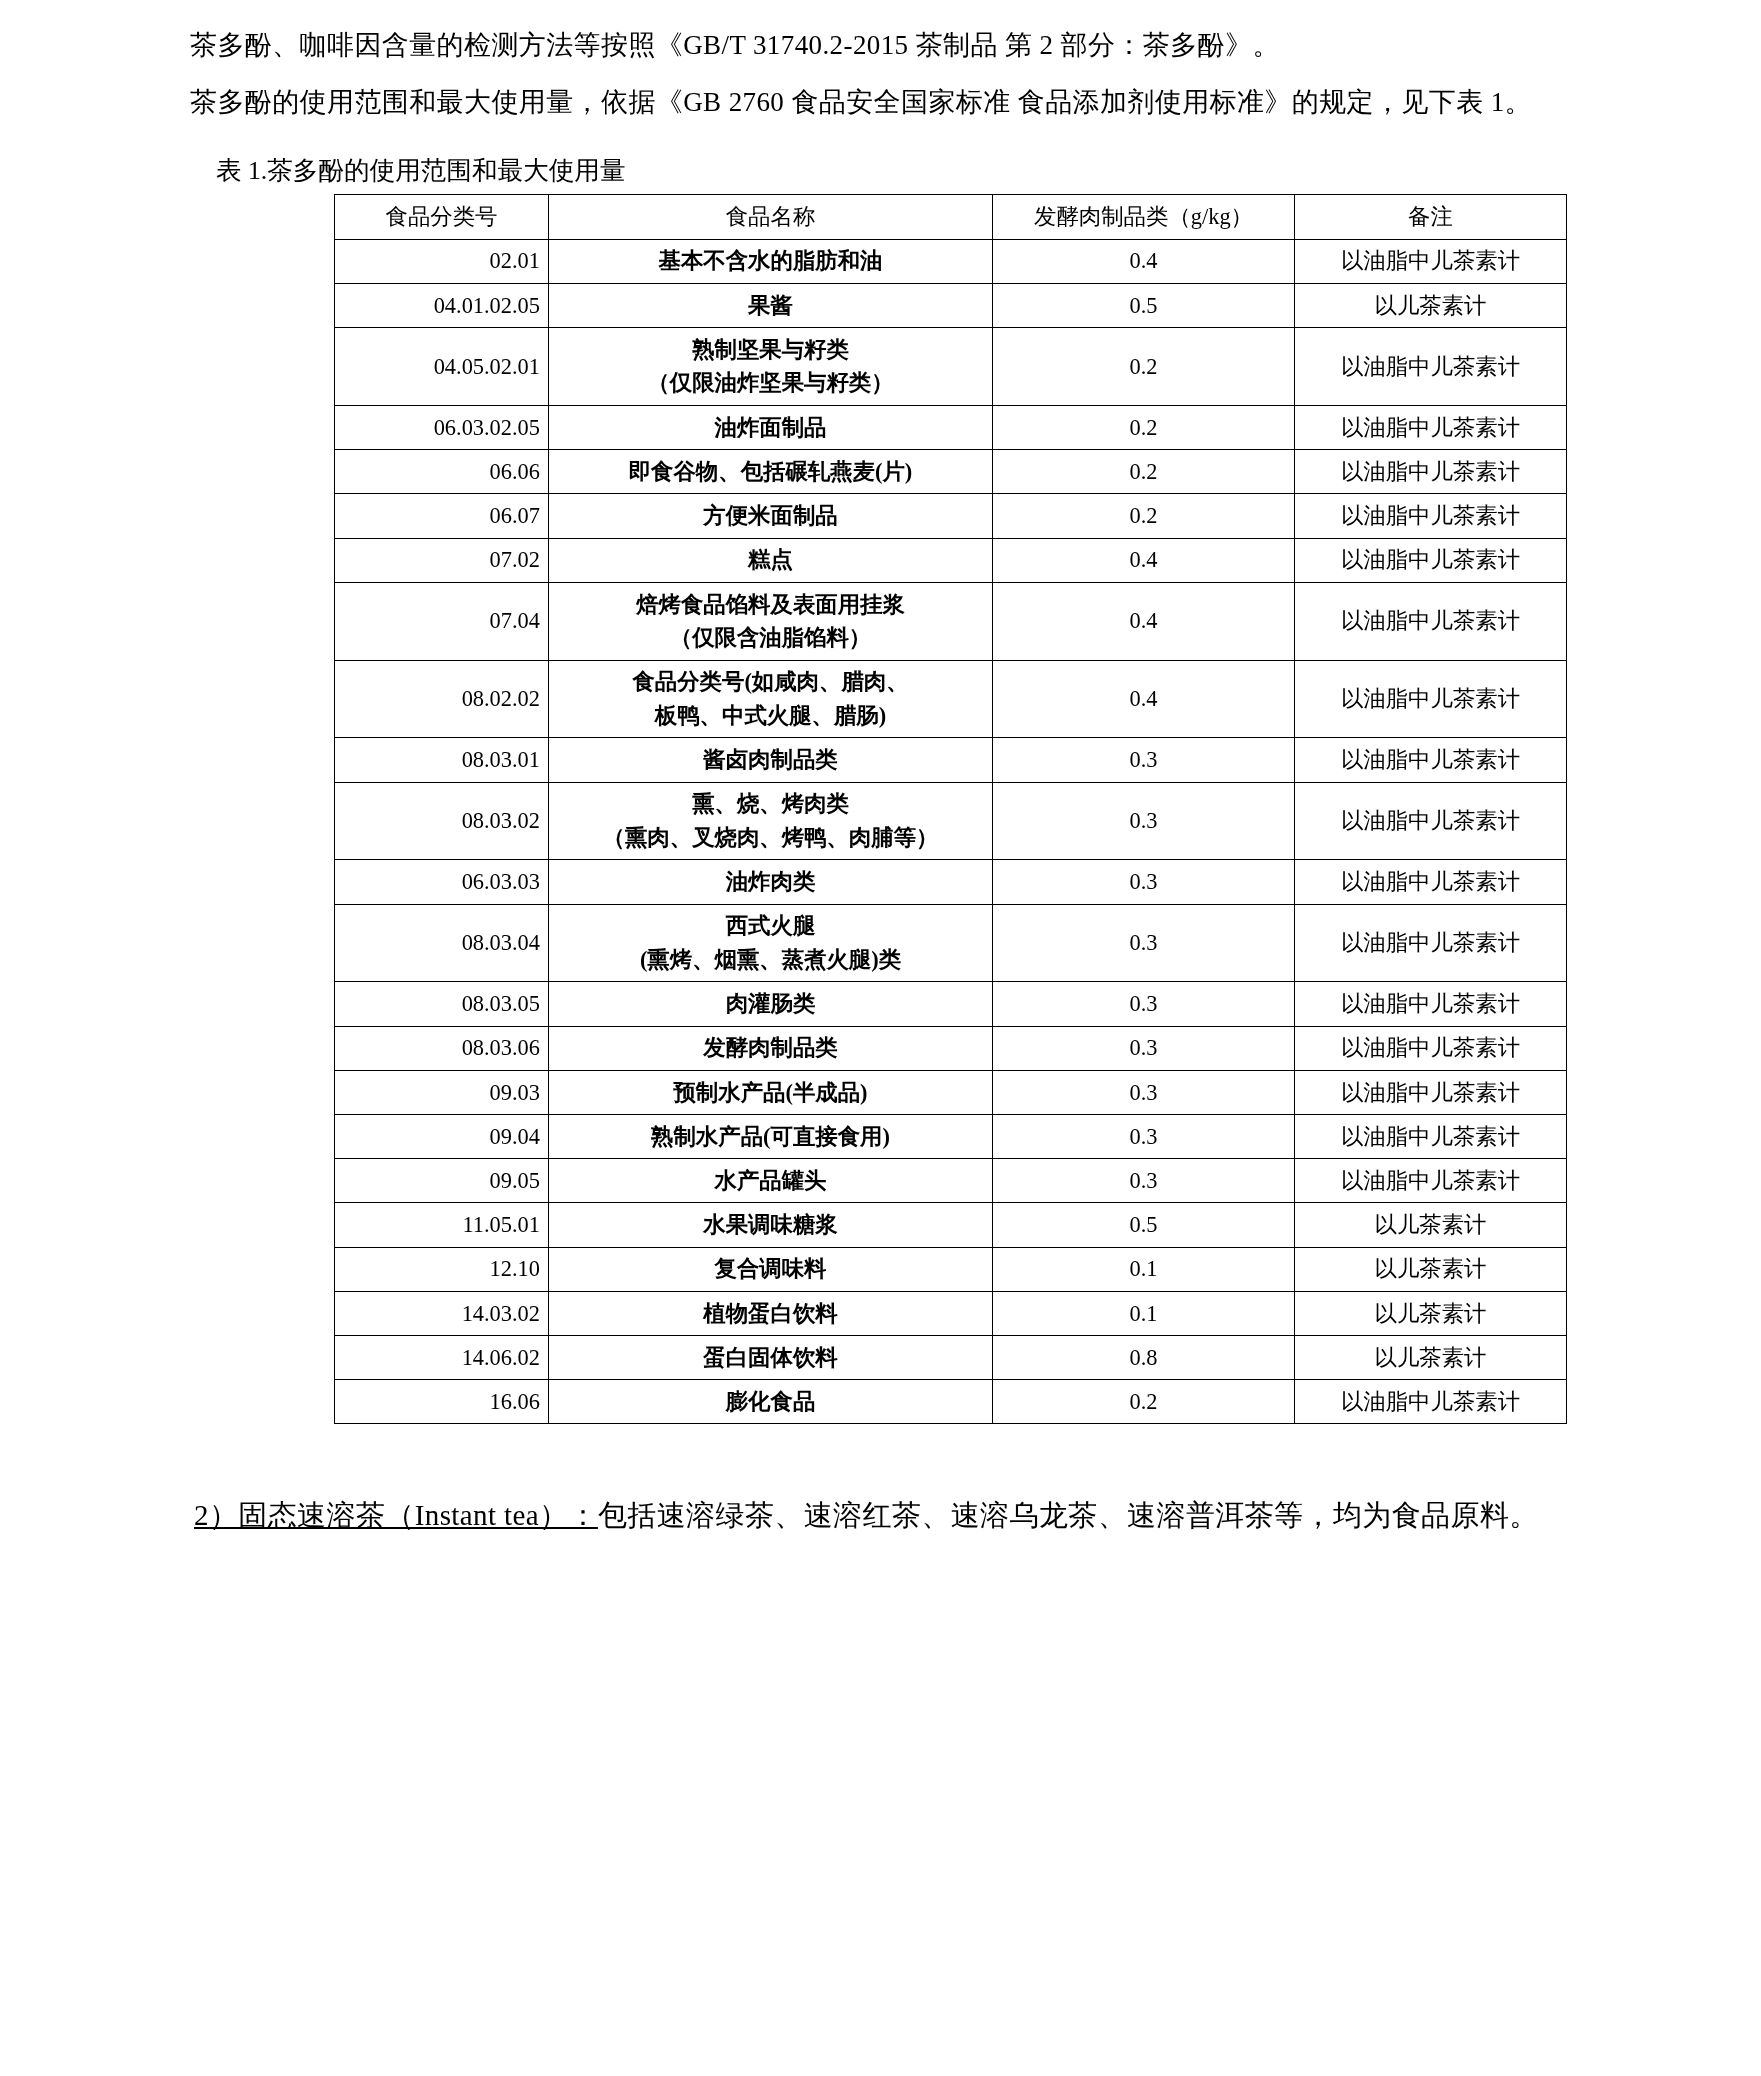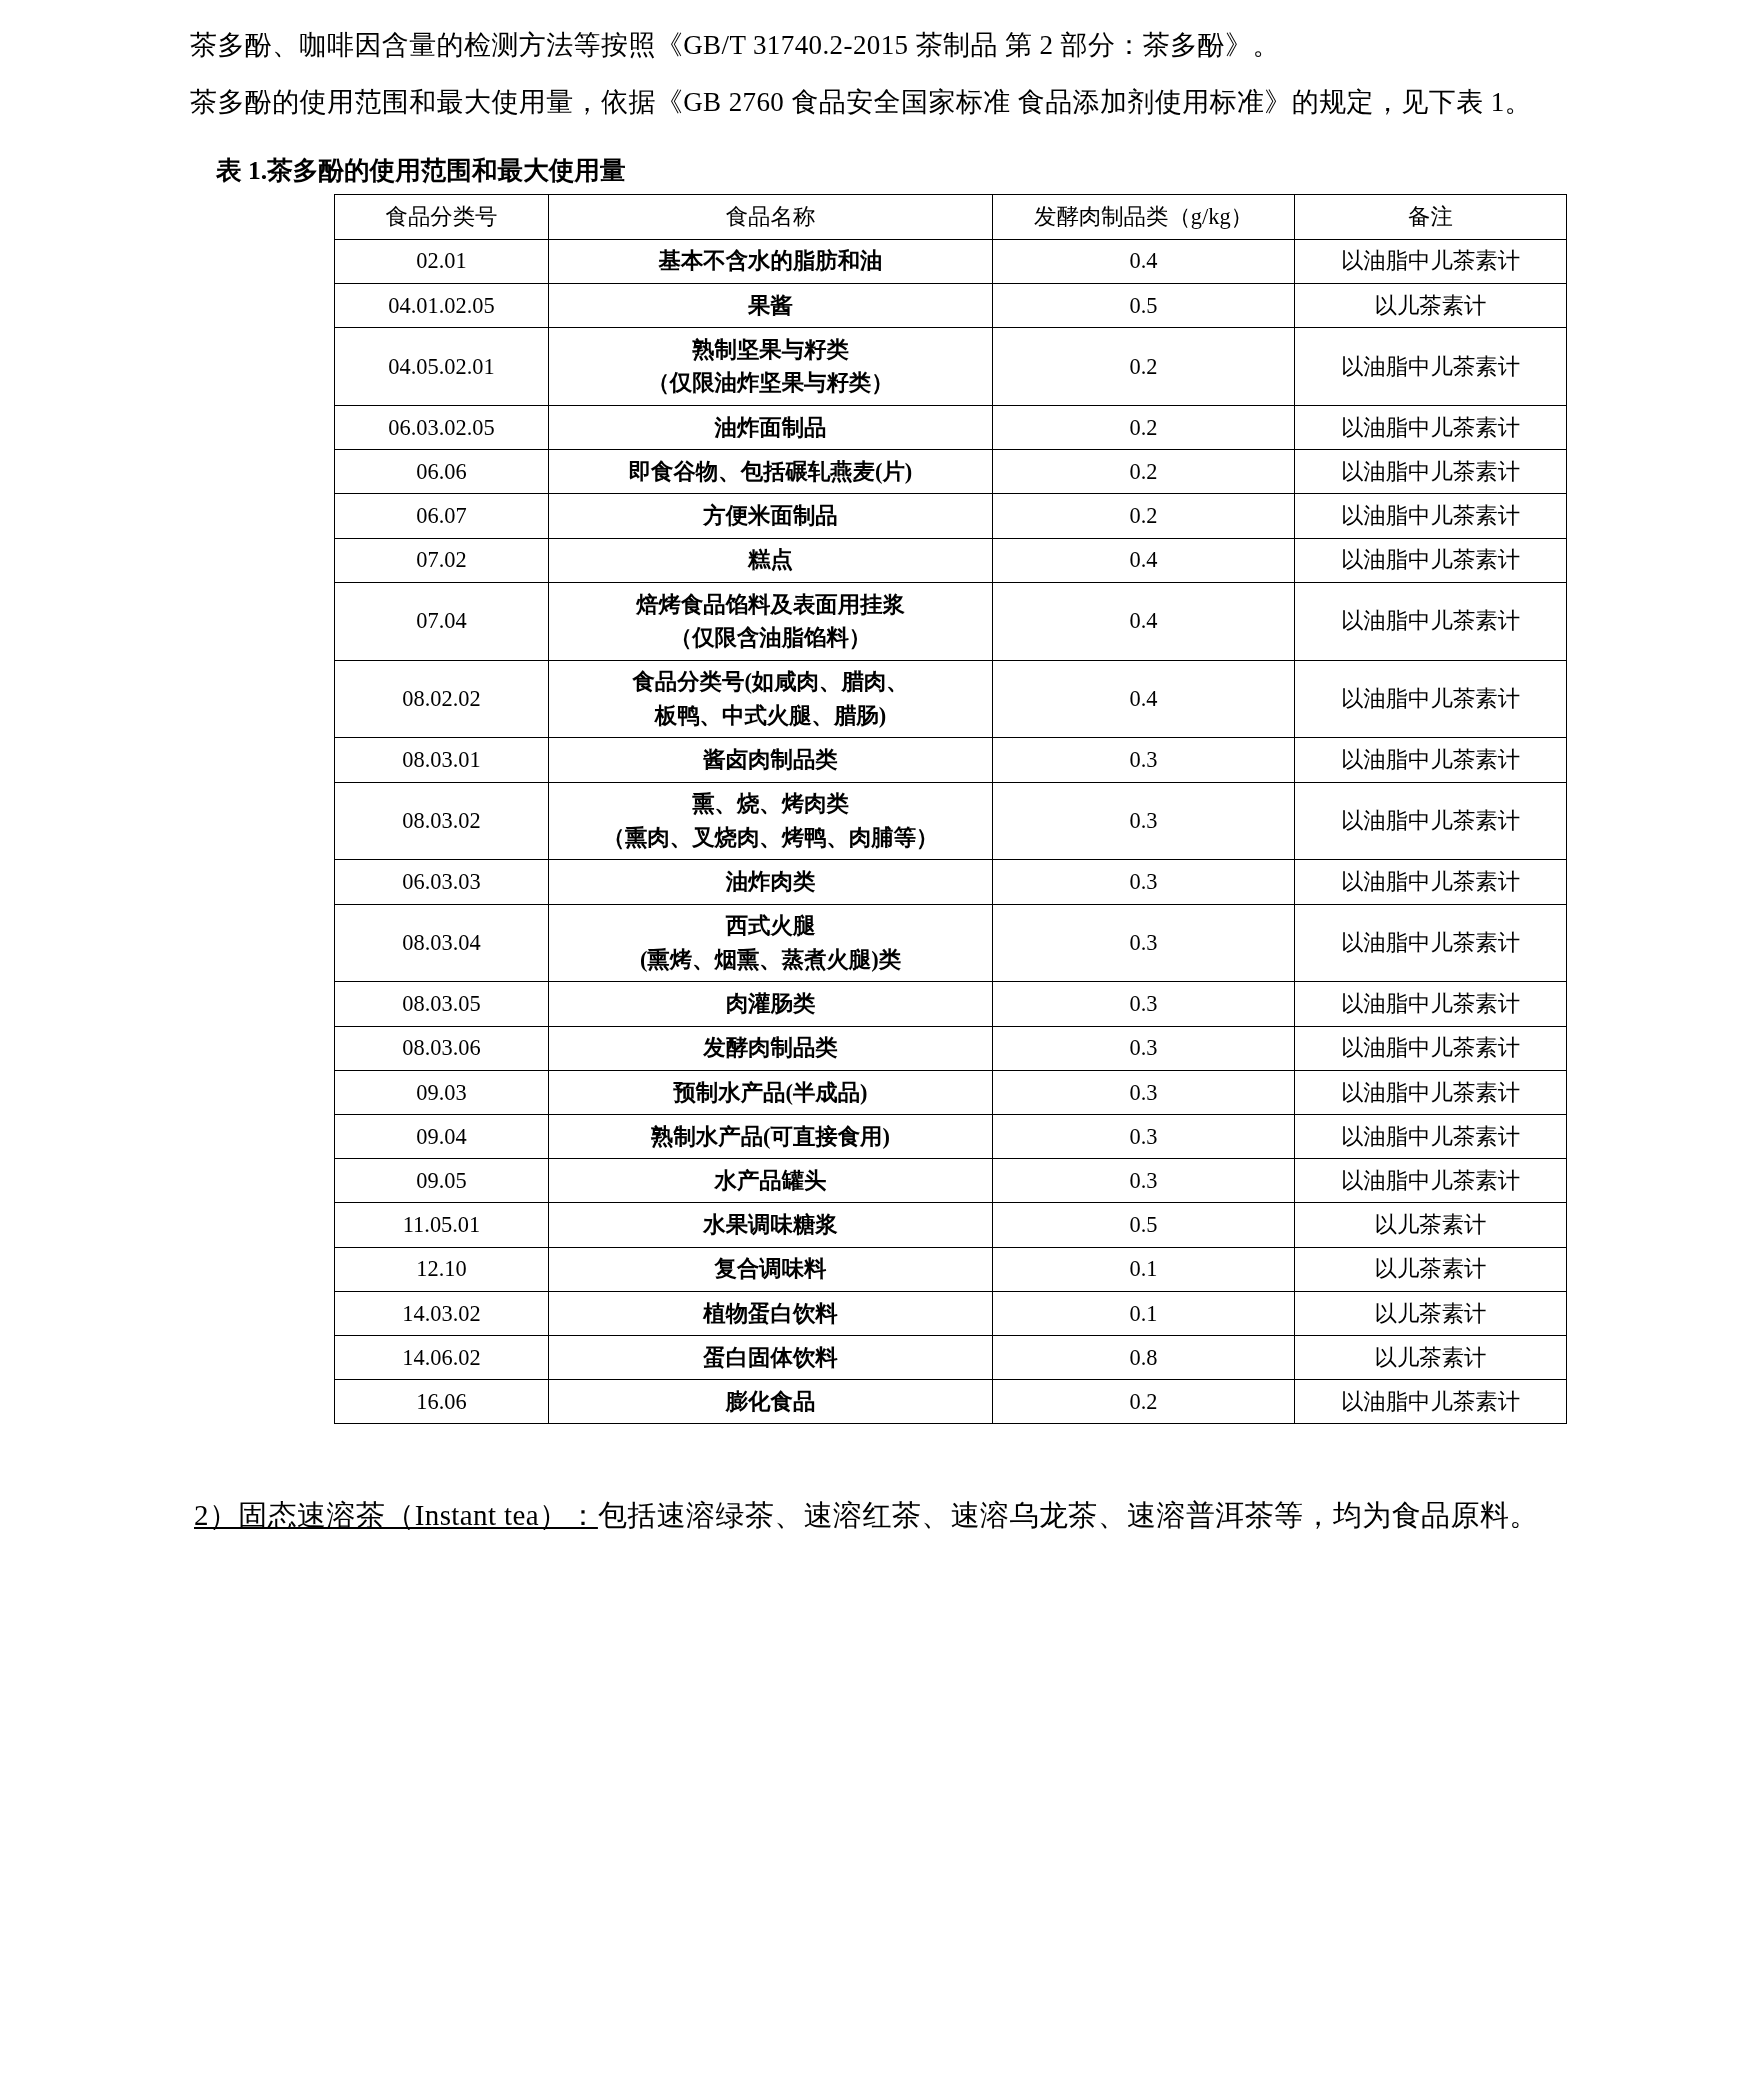--- a/index.html
+++ b/index.html
@@ -28,21 +28,21 @@
     text-align: justify;
     text-indent: 2em;
     margin: 0 0 4.8px 0;
     letter-spacing: 0.4px;
   }
   .para-top {
     padding-top: 19px;
   }
   .table-caption {
     font-size: 25.6px;
-    font-weight: bold;
+    font-weight: normal;
     margin: 24px 0 6.4px 0;
     padding-left: 80px;
   }
   table.tbl {
     border-collapse: collapse;
     width: 1232px;
     margin-left: 198px;
     table-layout: fixed;
   }
   table.tbl td, table.tbl th {
@@ -54,21 +54,21 @@
     line-height: 1.5;
   }
   table.tbl th {
     text-align: center;
     font-weight: normal;
   }
   col.c1 { width: 214px; }
   col.c2 { width: 444px; }
   col.c3 { width: 302px; }
   col.c4 { width: 272px; }
-  td.c1 { text-align: center; padding-left: 12.8px; }
+  td.c1 { text-align: right; padding-left: 12.8px; }
   td.c2 { text-align: center; }
   td.c3 { text-align: center; }
   td.c4 { text-align: center; padding-left: 17.6px; }
   .cell-line { display: block; white-space: nowrap; font-weight: bold; }
   .footer-para {
     font-size: 29px;
     line-height: 2.0;
     text-indent: 2em;
     margin: 0;
     letter-spacing: 0.4px;

